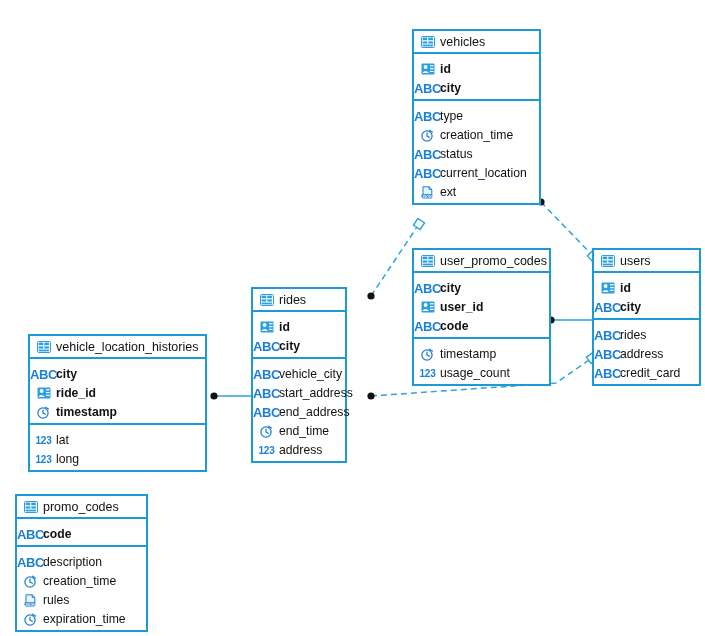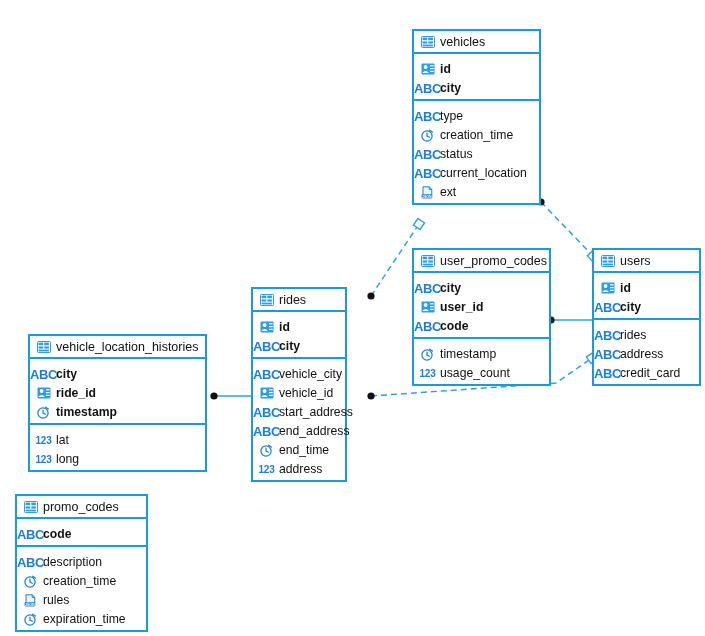--- a/index.html
+++ b/index.html
@@ -347,33 +347,20 @@
       </div>
       <div class="ent-section">
         <div class="field">
           <span class="ficon">
             <span class="abc-icon">ABC</span>
           </span>
           <span>vehicle_city</span>
         </div>
         <div class="field">
           <span class="ficon">
-            <svg width="14" height="12" viewBox="0 0 14 12">
-              <rect x="0.5" y="0.5" width="13" height="11" rx="1" fill="#2b9fe0"></rect>
-              <circle cx="4.6" cy="4" r="1.9" fill="#ffffff"></circle>
-              <path d="M1.6 10 C1.9 7.6 7.3 7.6 7.6 10 Z" fill="#ffffff"></path>
-              <rect x="9" y="2.2" width="3.6" height="1.2" fill="#ffffff"></rect>
-              <rect x="9" y="5" width="3.6" height="1.2" fill="#ffffff"></rect>
-              <rect x="9" y="7.8" width="3.6" height="1.2" fill="#ffffff"></rect>
-            </svg>
-          </span>
-          <span>vehicle_id</span>
-        </div>
-        <div class="field">
-          <span class="ficon">
             <span class="abc-icon">ABC</span>
           </span>
           <span>start_address</span>
         </div>
         <div class="field">
           <span class="ficon">
             <span class="abc-icon">ABC</span>
           </span>
           <span>end_address</span>
         </div>

